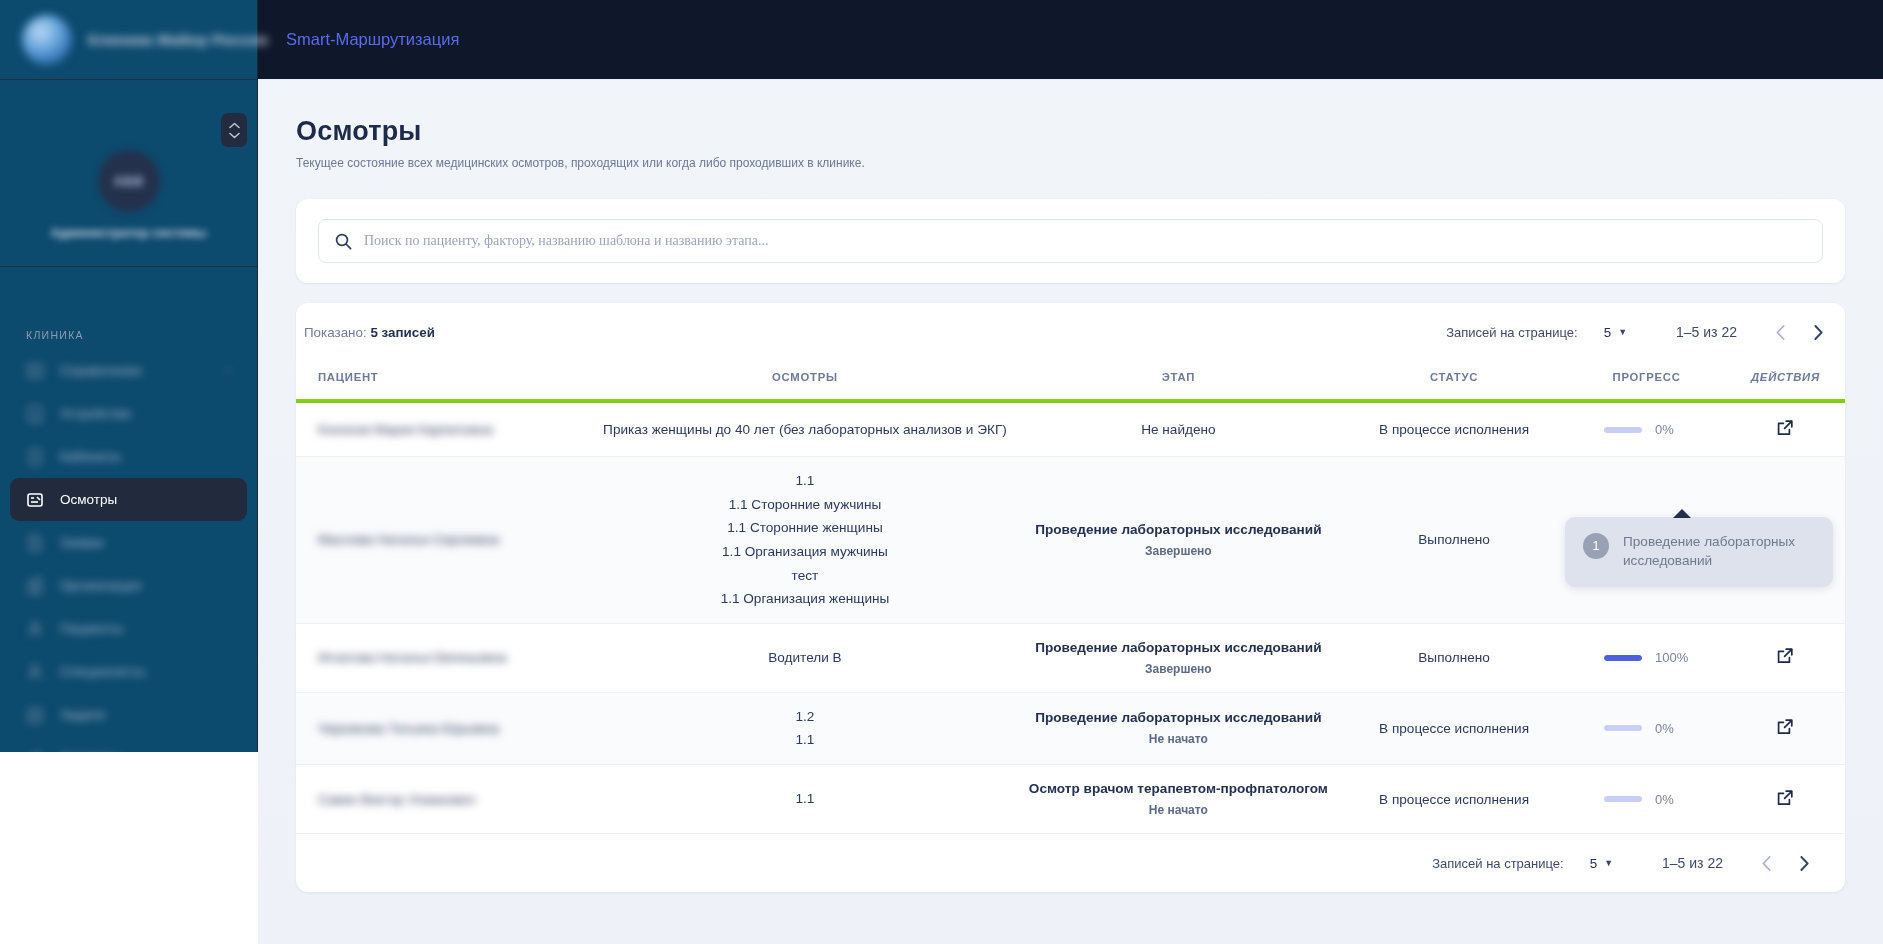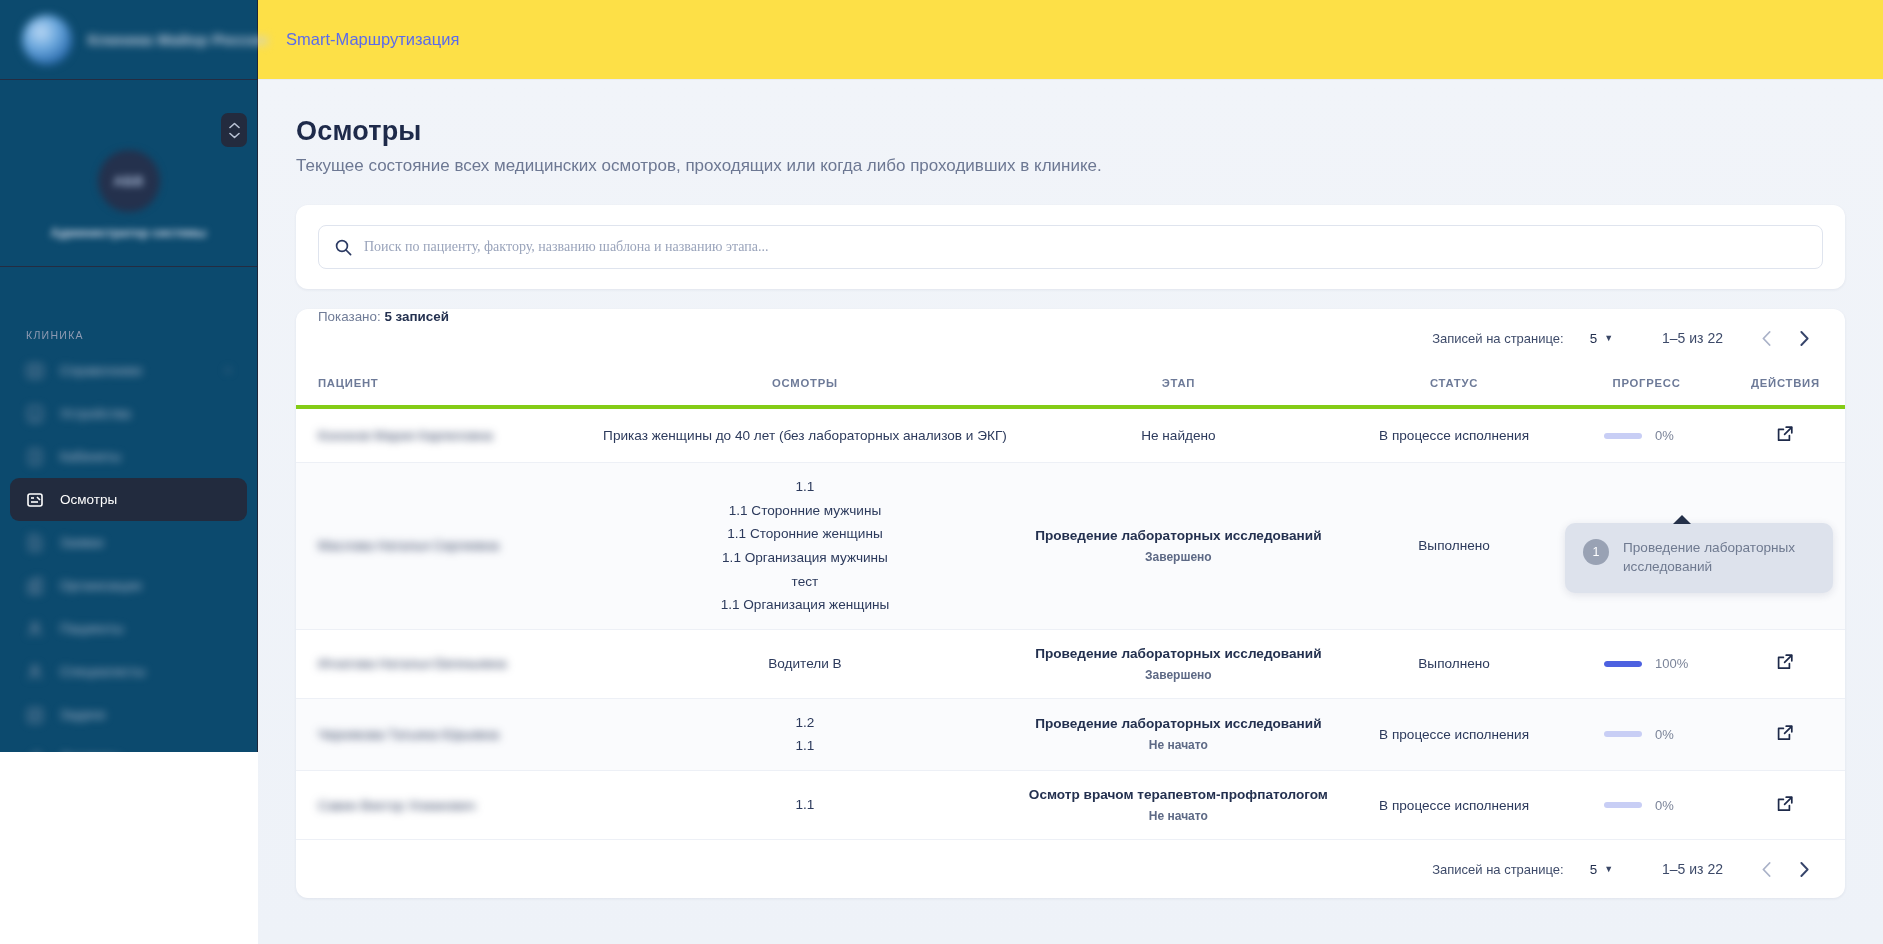--- a/index.html
+++ b/index.html
@@ -85,31 +85,31 @@
   .nav-item.blurred .ni-caret { filter: blur(4px); }
   .nav-item.active {
     background: #222b3e; color: #ffffff;
   }
   .nav-item.active .ni-icon { color: #ffffff; }
   .ni-caret { margin-left: auto; font-size: 10px; color: #7d89a0; }
 
   
   .main { flex: 1; height: 944px; display: flex; flex-direction: column; background: #f1f4f9; }
   .topbar {
-    height: 80px; background: #fde047; display: flex; align-items: center;
+    height: 80px; background: #0f172a; display: flex; align-items: center;
     padding: 0 0 0 28px; border-bottom: 1px solid #e8ecf3;
   }
   .topbar-title { font-size: 16.5px; color: #5b6beb; font-weight: 500; }
 
   .content {
     flex: 1; padding: 36px 38px 0 38px; overflow: hidden;
     background: linear-gradient(180deg,#f1f4f9 0%, #eef2f8 100%);
   }
   .page-title { font-size: 27px; color: #1e2a4a; font-weight: 700; letter-spacing: .2px; }
-  .page-sub { font-size: 17px; color: #6d7893; margin-top: 9px; }
+  .page-sub { font-size: 12px; color: #6d7893; margin-top: 9px; }
 
   .search-card {
     margin-top: 29px; background: #ffffff; border-radius: 12px;
     padding: 20px 22px; box-shadow: 0 1px 3px rgba(25,40,80,.07);
   }
   .search-field {
     height: 44px; border: 1px solid #dfe4ee; border-radius: 8px;
     display: flex; align-items: center; gap: 12px; padding: 0 16px;
     background: #fff;
   }
@@ -120,22 +120,22 @@
     background: transparent;
   }
   .search-input::placeholder { color: #9aa4bb; }
 
   .table-card {
     margin-top: 20px; background: #ffffff; border-radius: 12px;
     box-shadow: 0 1px 3px rgba(25,40,80,.07);
     position: relative;
   }
   .table-toolbar {
-    display: flex; height: 58px;
-    padding: 0 22px; justify-content: space-between;
+    display: flex; align-items: center; height: 58px;
+    padding: 0 8px; justify-content: space-between;
   }
   .shown-text { font-size: 13.4px; color: #707c97; }
   .shown-text b { color: #23304f; font-weight: 700; }
   .pager { display: flex; align-items: center; gap: 0; }
   .pager-label { font-size: 13px; color: #3d4a69; }
   .pp-select {
     display: flex; align-items: center; gap: 7px; margin-left: 26px;
     font-size: 13.4px; color: #23304f; cursor: pointer;
   }
   .pp-caret { font-size: 9px; color: #3a4766; }
@@ -151,21 +151,21 @@
   thead th {
     font-size: 11.3px; letter-spacing: .75px; color: #6d7a98;
     font-weight: 600; padding: 10px 8px 16px; text-align: center;
     border-bottom: 4px solid #84cc16;
   }
   thead th.col-pat { text-align: left; padding-left: 22px; width: 300px; }
   thead th.col-exam { width: 430px; }
   thead th.col-stage { width: 330px; }
   thead th.col-status { width: 230px; }
   thead th.col-prog { width: 160px; }
-  thead th.col-act { width: 120px; }
+  thead th.col-act { width: 120px; font-style: italic; }
   tbody td {
     padding: 16px 8px; text-align: center; font-size: 13.6px;
     color: #2c3a5c; border-bottom: 1px solid #edf0f6; vertical-align: middle;
   }
   tbody tr.alt { background: #fafbfd; }
   td.cell-patient { padding-left: 22px; text-align: left; }
   .patient-name {
     font-size: 13.4px; color: #2c3a5c; filter: blur(4.3px);
     display: inline-block; white-space: nowrap;
   }

